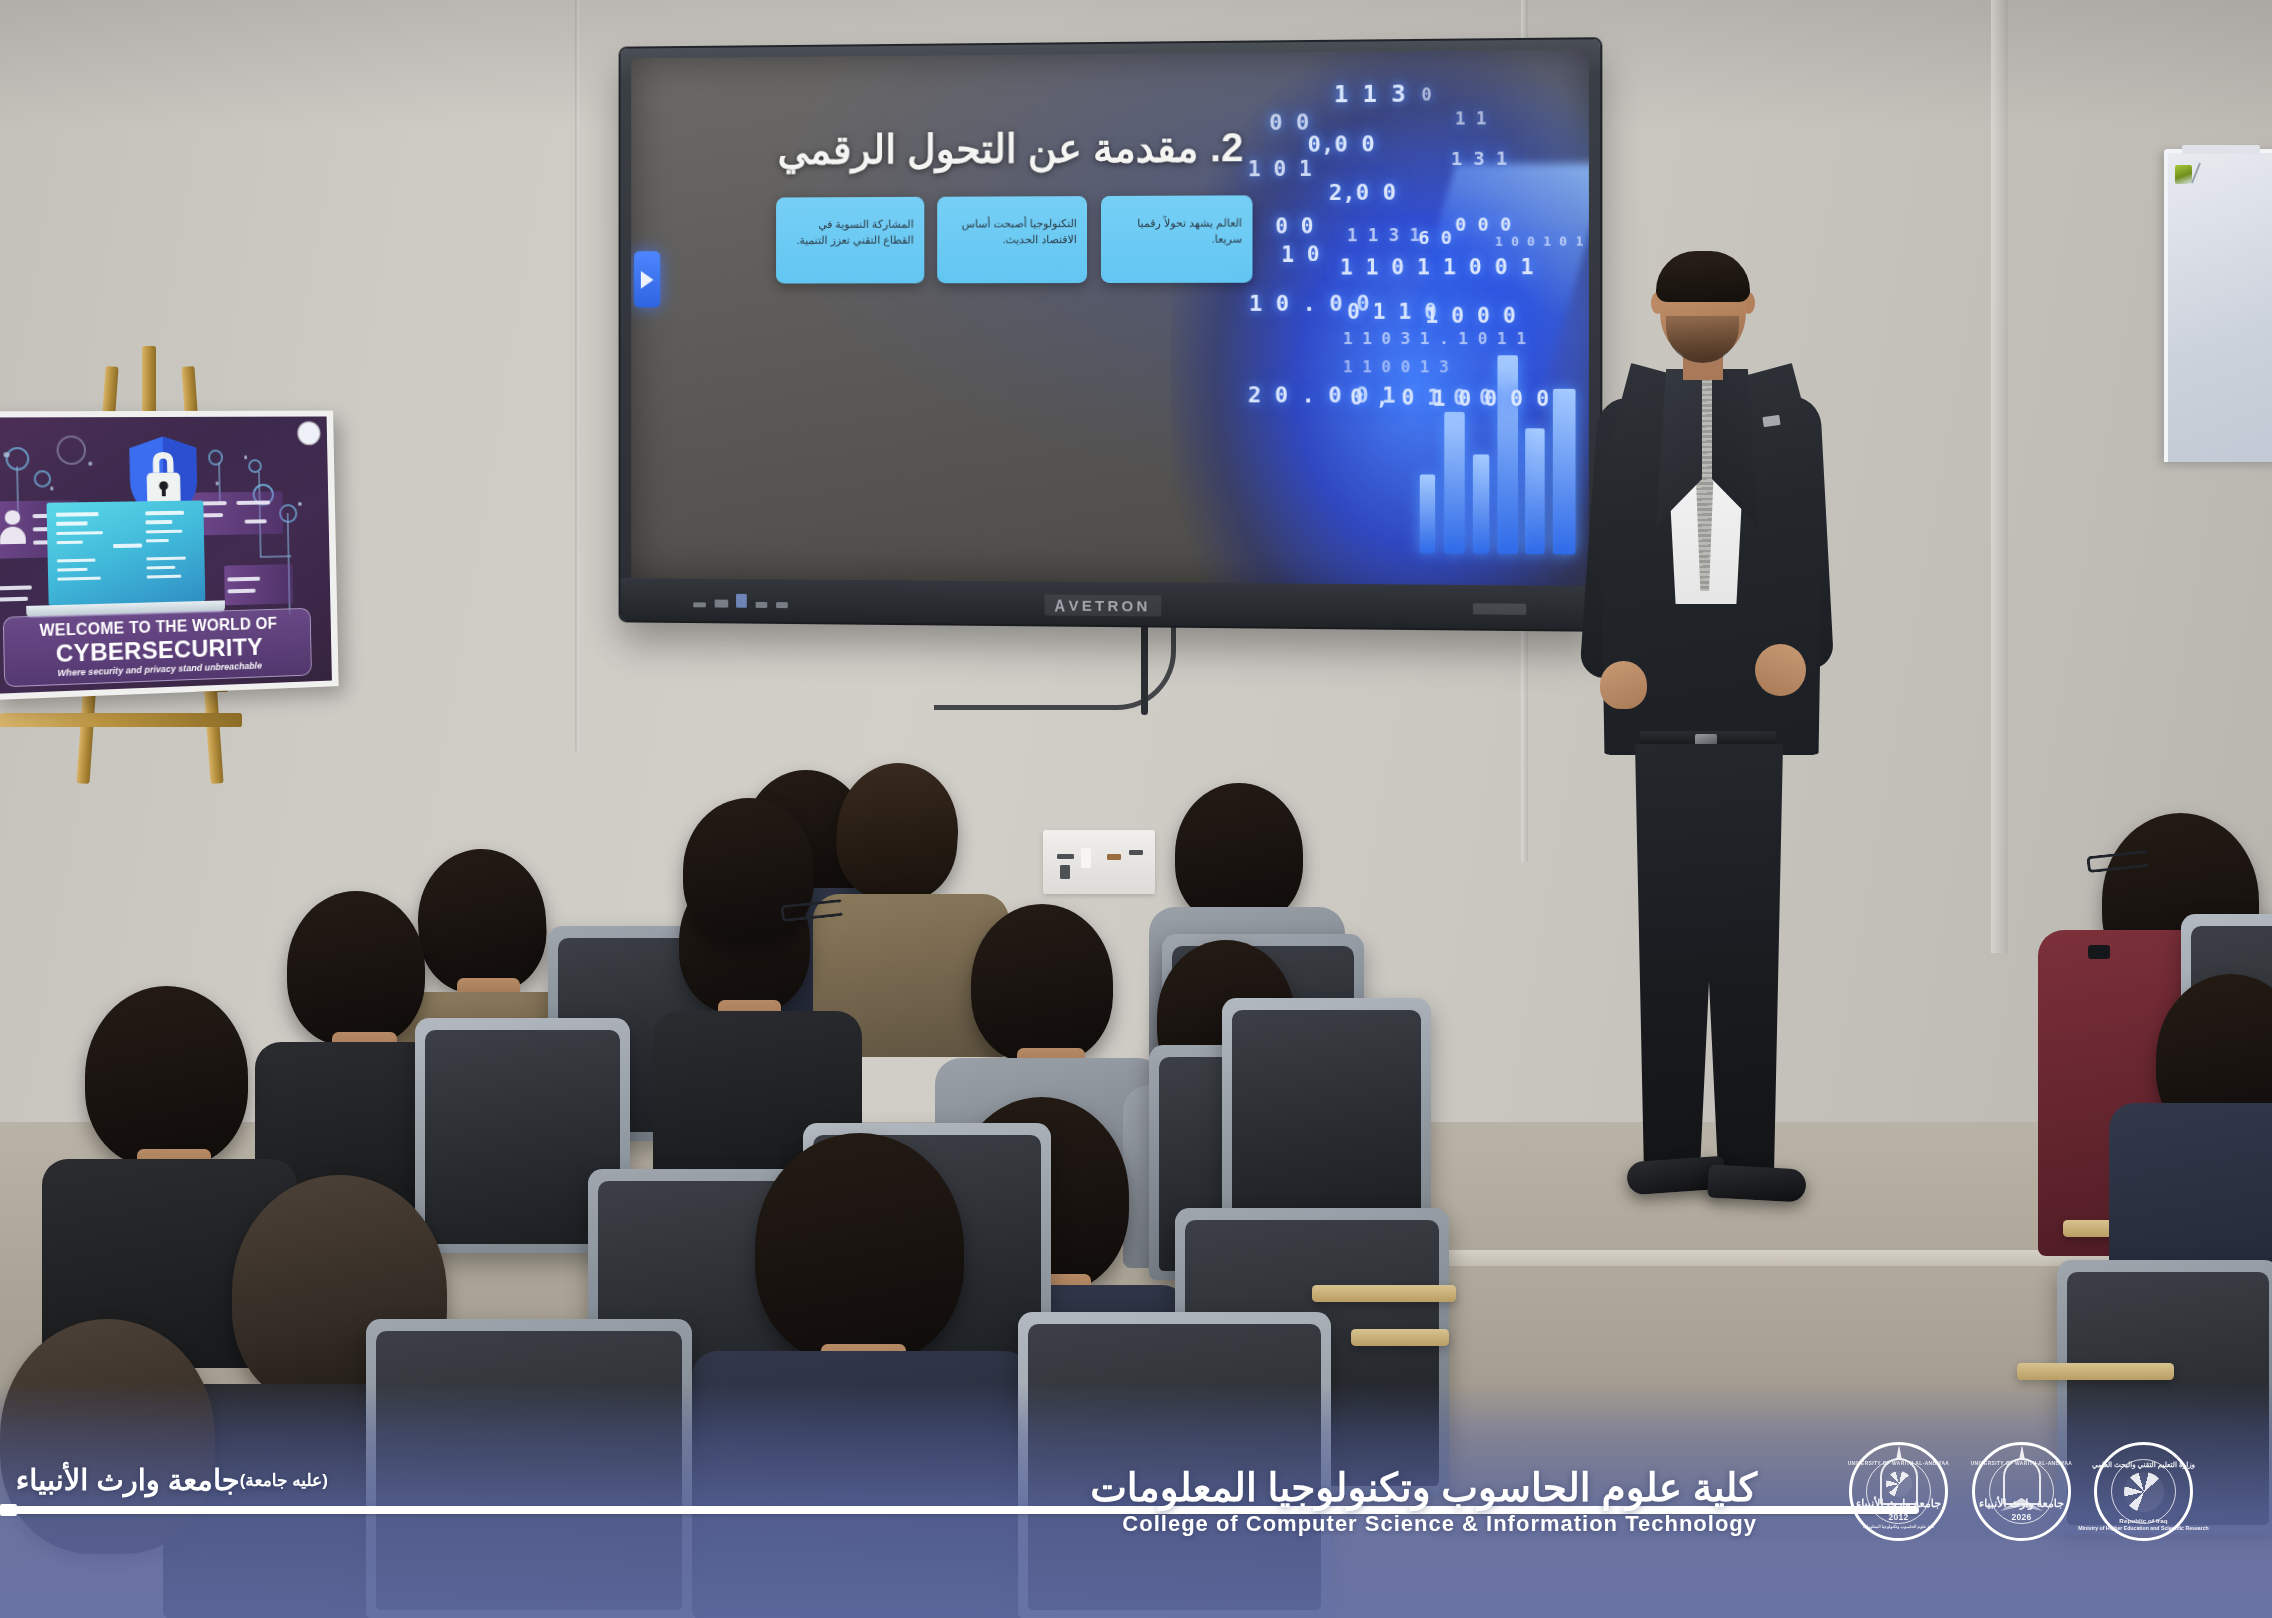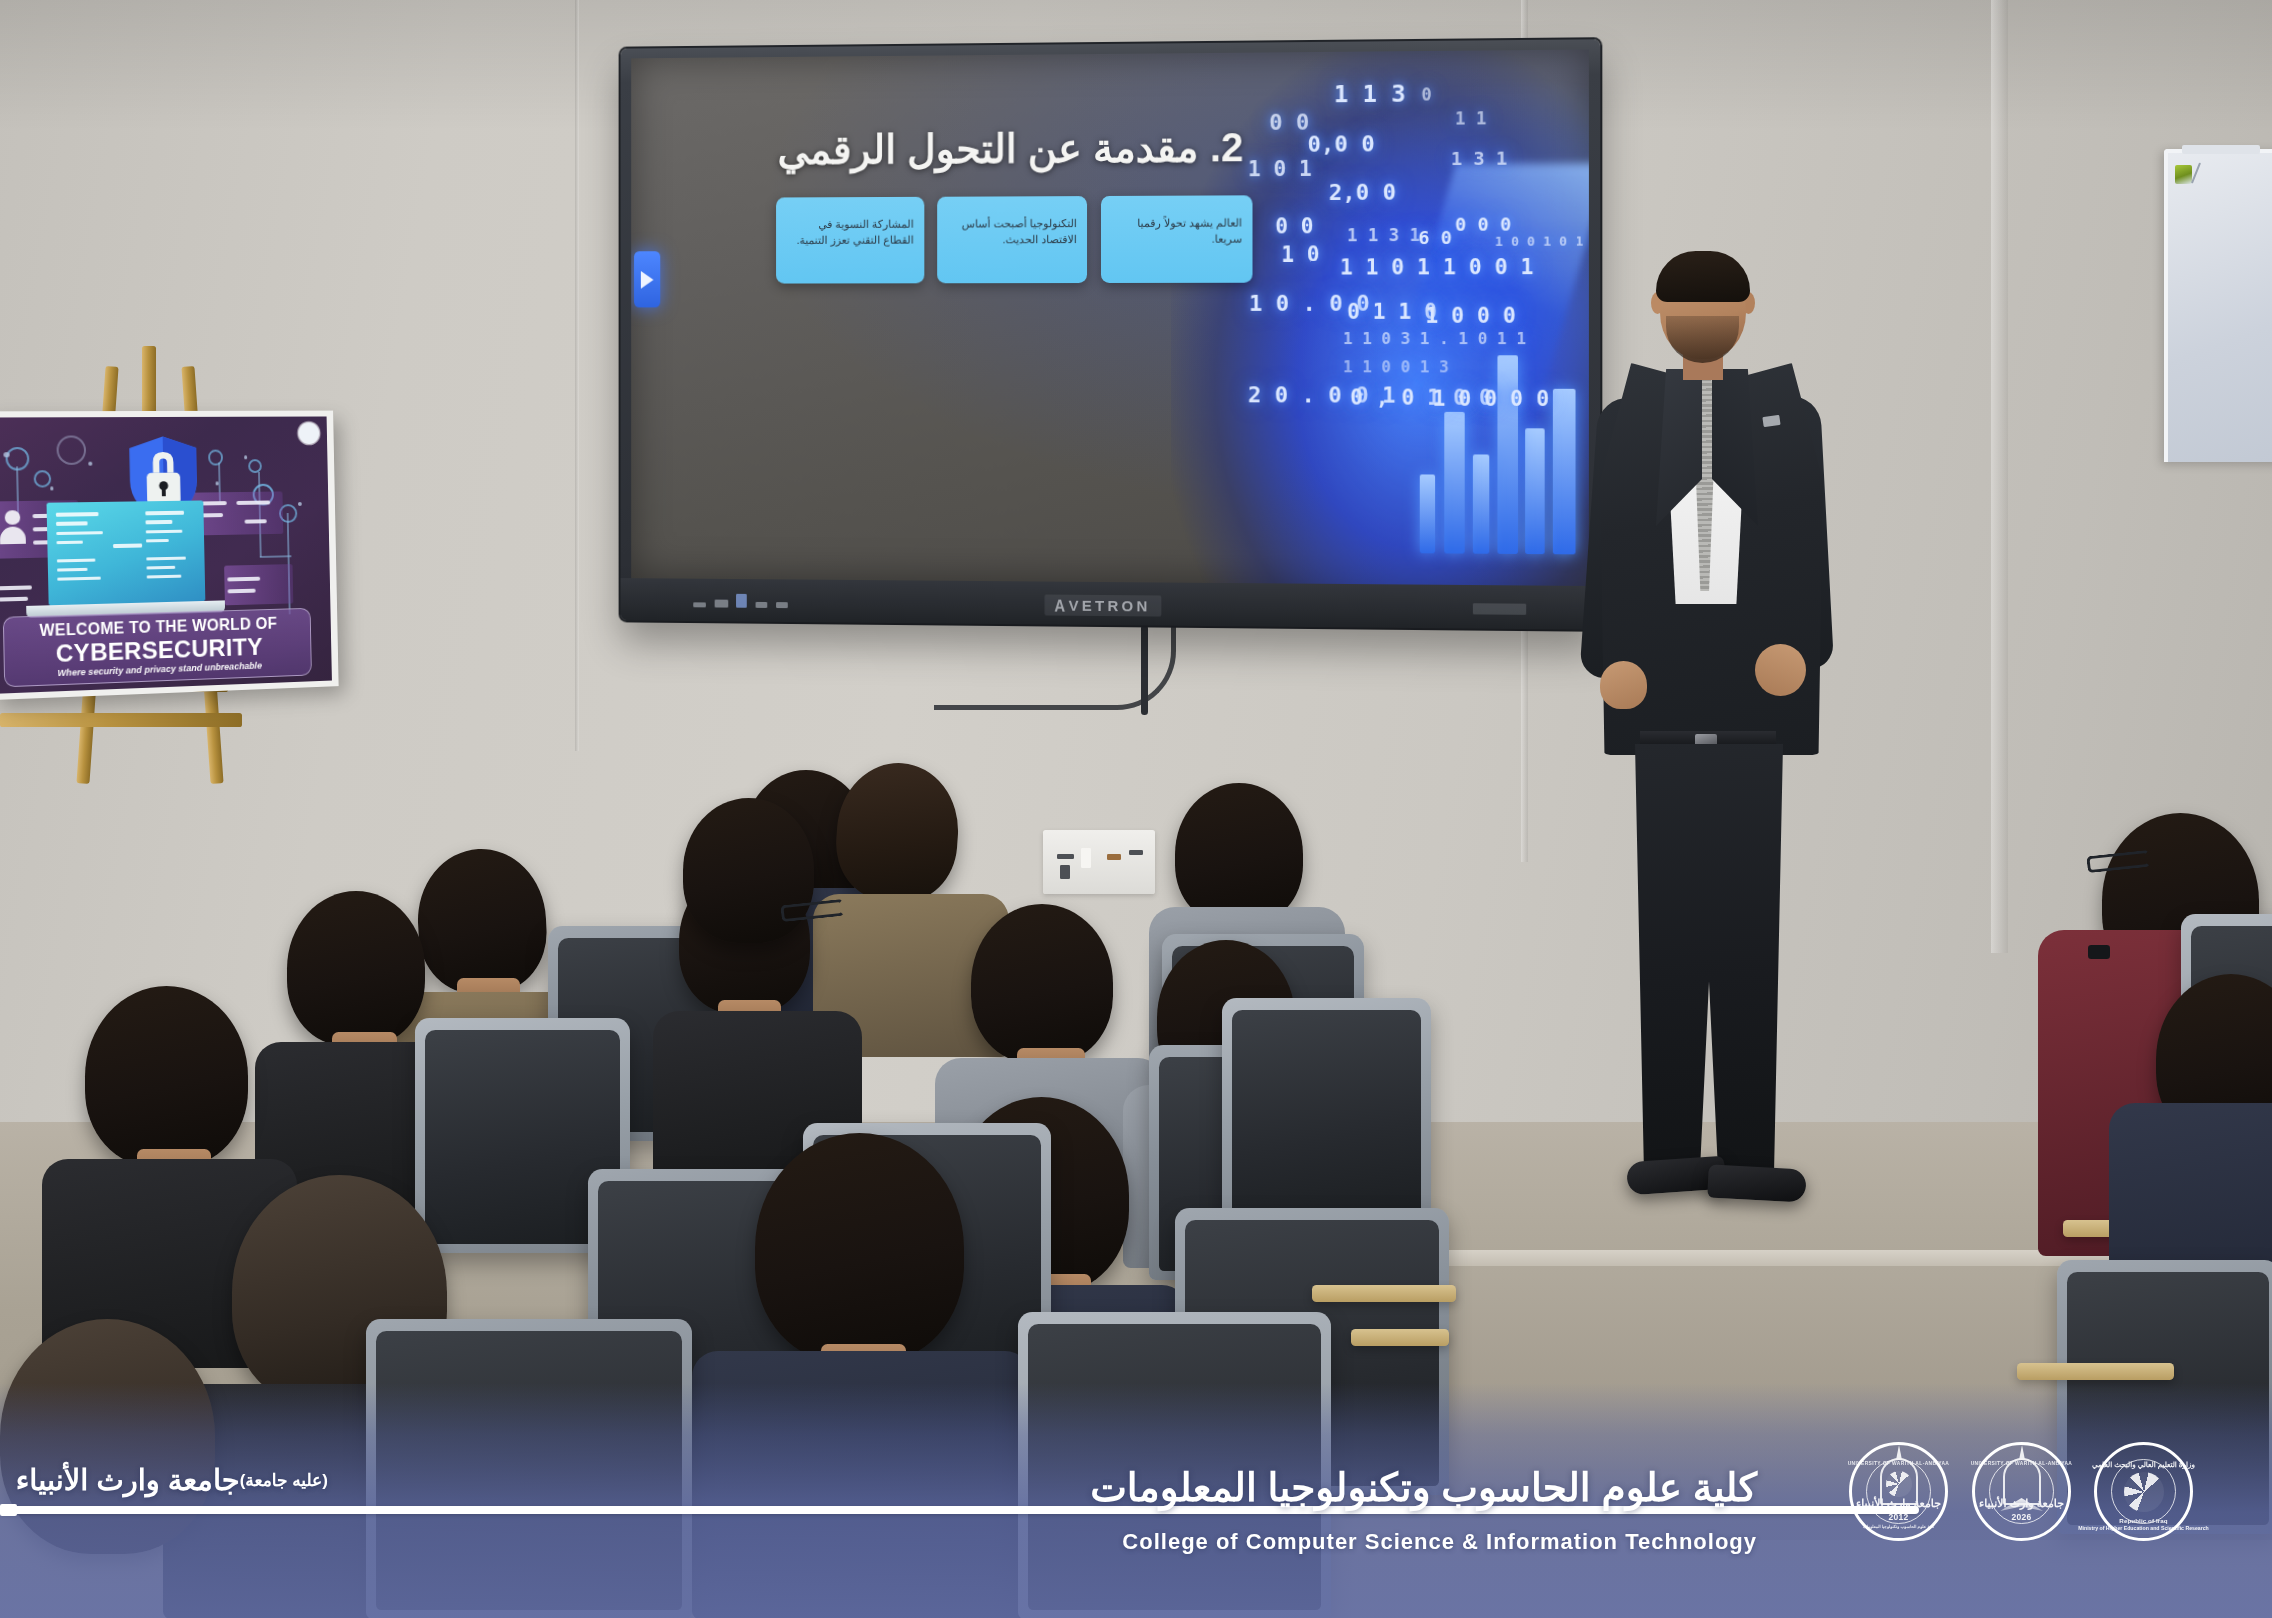--- a/index.html
+++ b/index.html
@@ -445,21 +445,21 @@
     text-shadow:0 1.3px 5.2px rgba(30,40,80,.45);
   }
   .footer-ar-uni .paren { font-size:17px; vertical-align:3.9px; }
   .footer-college-ar {
     position:absolute; right:516px; bottom:108px;
     color:#fff; direction:rtl; font-size:39px; font-weight:700;
     white-space:nowrap;
     text-shadow:0 1.3px 6.5px rgba(30,40,80,.45);
   }
   .footer-college-en {
-    position:absolute; right:516px; bottom:63px;
+    position:absolute; right:516px; bottom:81px;
     color:#fff; font-size:22px; font-weight:700; letter-spacing:1px;
     white-space:nowrap;
     text-shadow:0 1.3px 5.2px rgba(30,40,80,.45);
   }
   .logo {
     position:absolute; bottom:77px;
     width:99px; height:99px; border-radius:50%;
     border:3.3px solid #ffffff;
     display:flex; align-items:center; justify-content:center;
     color:#ffffff;
@@ -892,21 +892,21 @@
         <div class="logo-book"></div>
         <div class="logo-arc-en">UNIVERSITY OF WARITH AL-ANBIYAA</div>
         <div class="logo-txt-ar">جامعة وارث الأنبياء</div>
         <div class="logo-year">2026</div>
       </div>
     </div>
 
     <div class="logo" style="right:80px;">
       <div class="logo-inner">
         <div class="logo-ring"></div>
-        <div class="logo-cap-ar">وزارة التعليم العالي والبحث العلمي</div>
+        <div class="logo-cap-ar">وزارة التعليم التقني والبحث العلمي</div>
         <div class="logo-sun"></div>
         <div class="logo-cap-en">Republic of Iraq</div>
         <div class="logo-sub-en">Ministry of Higher Education and Scientific Research</div>
       </div>
     </div>
   </div>
 
 </div>
 
 

